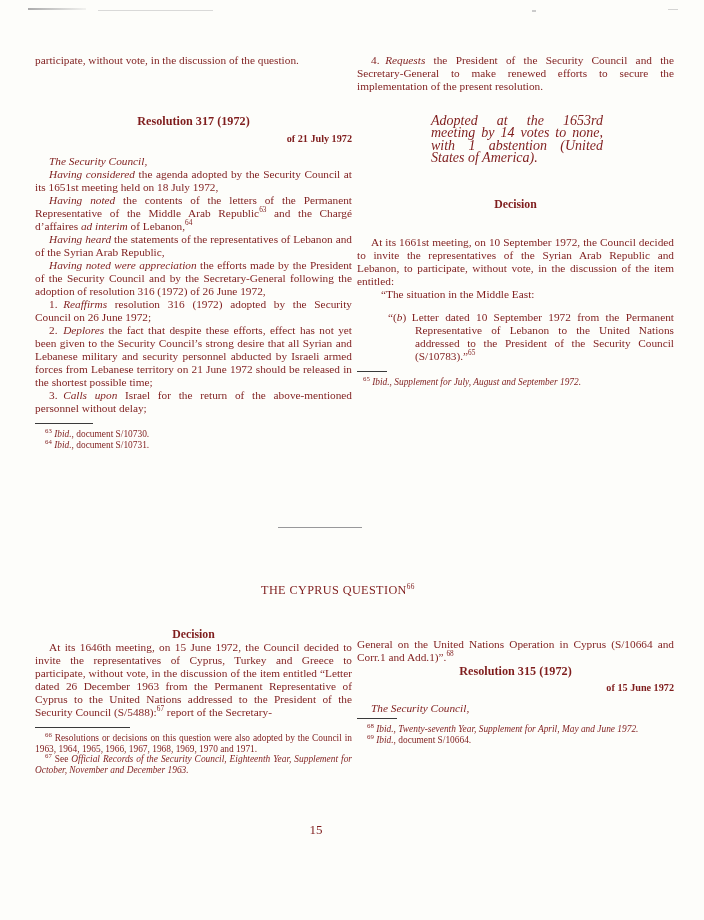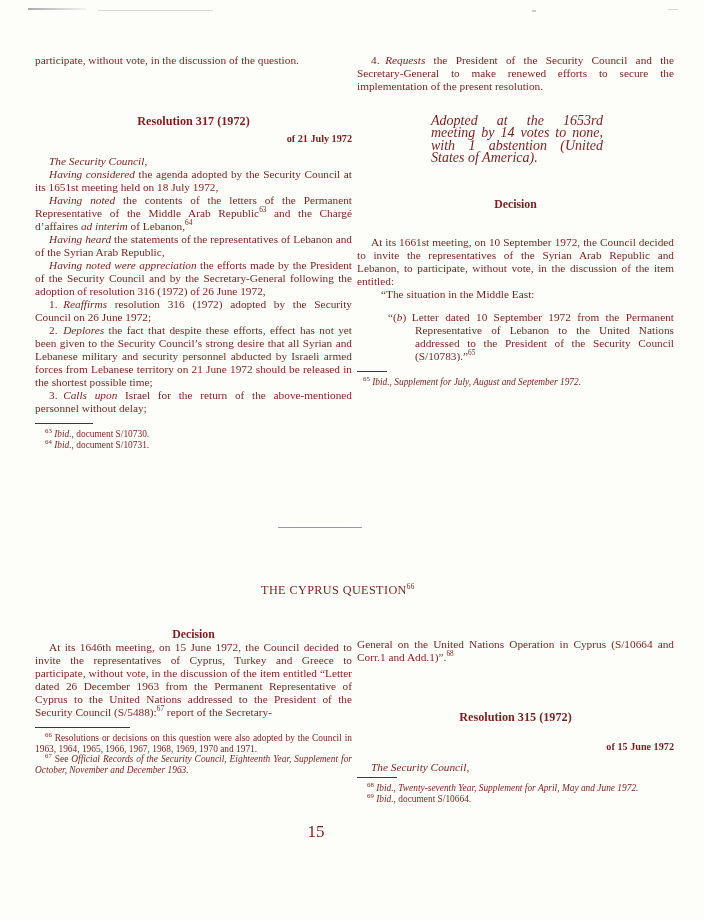--- a/index.html
+++ b/index.html
@@ -57,39 +57,39 @@
   #col-rt .decision       { margin-top:33px; }
   #col-rt .p-decision     { margin-top:25px; }
   #col-rt .item-a         { margin-top:17px; }
   #col-rt .item-b         { margin-top:10px; }
   #col-rt .fn-rule        { width:30px; }
   #col-rt .fn             { text-indent:6px !important; }
 
   #col-lb .p-decision { }
   #col-lb .fn-rule    { width:95px; }
 
-  #col-rb .res-title { margin-top:46px; }
-  #col-rb .res-date  { margin-top:17px; }
+  #col-rb .res-title { }
+  #col-rb .res-date  { margin-top:4px; }
   #col-rb .p-council { margin-top:8px; }
   #col-rb .fn-block  { margin-top:3px; }
   #col-rb .fn-rule   { width:40px; }
 
   .section-title {
     position:absolute; top:583px; left:0; width:642px;
     text-align:center; font-weight:normal; font-size:12.2px;
     letter-spacing:.4px;
     margin-left:17px;
   }
   .mid-divider {
     position:absolute; top:527px; left:278px; width:84px; height:0;
     border-top:1px solid rgba(70,70,75,.55);
   }
   .page-num {
     position:absolute; top:822px; left:276px; width:80px;
-    text-align:center; font-size:17px;
+    text-align:center; font-size:13px;
   }
 </style>
 </head>
 <body>
 
 <div class="page">
 
   <div class="artifact a1"></div>
   <div class="artifact a2"></div>
   <div class="artifact a3"></div>

